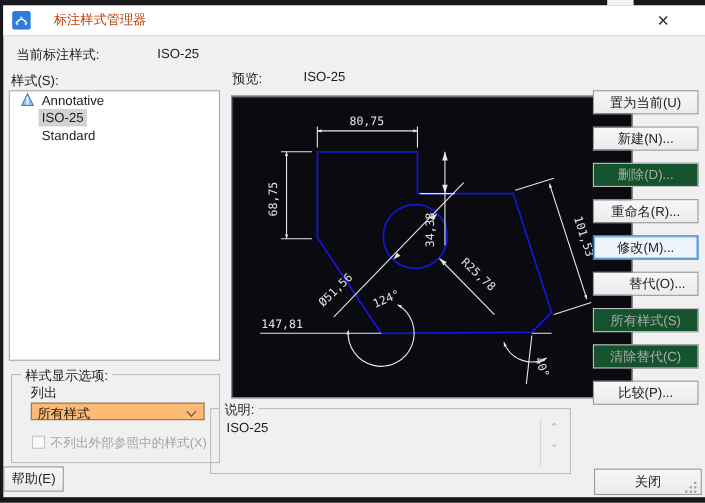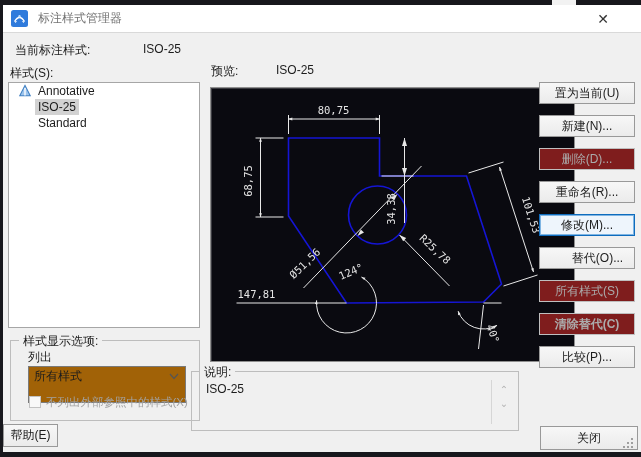--- a/index.html
+++ b/index.html
@@ -15,21 +15,21 @@
     position:absolute; left:3px; top:5px; width:638px; height:447px;
     background:#f0f0f0;
   }
   
   .titlebar {
     position:absolute; left:0; top:0; width:638px; height:28px;
     background:#ffffff; border-bottom:1px solid #d9d9d9;
     display:flex; align-items:center;
   }
   .title-icon { width:17px; height:17px; margin-left:8px; flex:0 0 auto; }
-  .title-text { margin-left:10px; color:#737373; }
+  .title-text { margin-left:21px; color:#c2410c; }
   .close-btn {
     position:absolute; right:26px; top:3px; width:24px; height:22px;
     display:flex; align-items:center; justify-content:center;
     color:#333; font-size:14px; cursor:default;
   }
   
   .lbl { position:absolute; white-space:nowrap; color:#1c1c1c; }
   
   .listbox {
     position:absolute; left:5px; top:77px; width:192px; height:246px;
@@ -46,38 +46,38 @@
     box-shadow: inset 1px 1px 0 #3a3a40;
   }
   .previewbox svg { width:100%; height:100%; display:block; }
   
   .btn {
     position:absolute; width:96px; height:22px;
     background:linear-gradient(#f7f7f7,#ebebeb);
     border:1px solid #999; text-align:center; line-height:20px;
     color:#1c1c1c; cursor:default;
   }
-  .btn.disabled { color:#ababab; border-color:#bfbfbf; background:#7f1d1d; }
+  .btn.disabled { color:#ababab; border-color:#bfbfbf; background:#14532d; }
   .btn.focused { border:1px solid #0f6cbd; box-shadow:0 0 0 1px #7fb5e3 inset; background:#eef5fc; }
   .b1{left:536px;top:77px;} .b2{left:536px;top:110px;} .b3{left:536px;top:143px;}
   .b4{left:536px;top:176px;} .b5{left:536px;top:209px;} .b6{left:536px;top:242px;padding-left:21px;}
-  .b7{left:536px;top:275px;} .b8{left:536px;top:308px;font-weight:bold;} .b9{left:536px;top:341px;}
+  .b7{left:536px;top:275px;} .b8{left:536px;top:308px;} .b9{left:536px;top:341px;}
   
   .groupbox { position:absolute; border:1px solid #bdbdbd; }
   .group-label { position:absolute; top:-8px; left:8px; background:#f0f0f0; padding:0 4px; white-space:nowrap; }
   .g-options { left:7px; top:335px; width:190px; height:81px; }
   .g-desc { left:188px; top:366px; width:328px; height:60px; }
   .desc-text { position:absolute; left:14px; top:10px; color:#1c1c1c; }
   .desc-divider { position:absolute; right:26px; top:8px; bottom:6px; width:1px; background:#d6d6d6; }
   .desc-scroll { position:absolute; right:7px; width:14px; height:11px; color:#b4b4b4; font-size:10px; line-height:11px; text-align:center; }
   .ds-up { top:12px; } .ds-down { top:26px; }
   
   .combo {
-    position:absolute; left:25px; top:361px; width:158px; height:37px;
-    background:#a16207; border:1px solid #7a7a7a; line-height:18px; padding-left:5px;
+    position:absolute; left:25px; top:361px; width:158px; height:16px;
+    background:#fdba74; border:1px solid #7a7a7a; line-height:18px; padding-left:5px;
   }
   .combo-chevron { position:absolute; right:6px; top:3px; width:10px; height:12px; color:#555; }
   
   .checkbox { position:absolute; left:26px; top:391px; width:12px; height:12px; background:#f8f8f8; border:1px solid #c2c2c2; }
   .chk-label { position:absolute; left:43px; top:390px; color:#a3a3a3; font-size:11.5px; white-space:nowrap; }
   
   .footer-btn {
     position:absolute; background:linear-gradient(#f7f7f7,#ebebeb);
     border:1px solid #999; text-align:center; color:#1c1c1c; cursor:default;
   }

